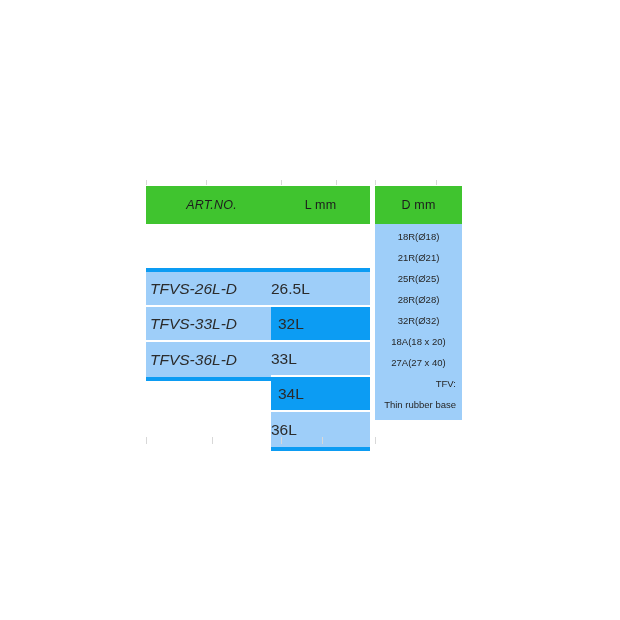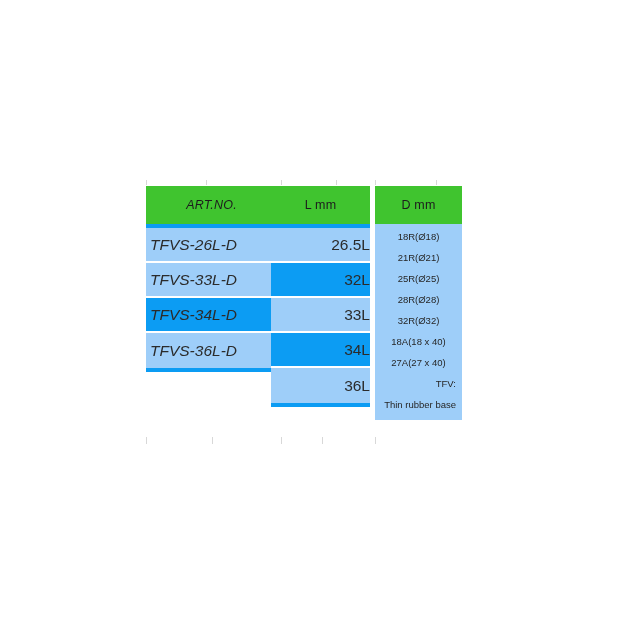--- a/index.html
+++ b/index.html
@@ -46,20 +46,21 @@
 
   
   .body-col {
     position: absolute;
     top: 38px;
     box-sizing: border-box;
   }
   .body-col.striped {
     border-top: 4px solid #0c9cf3;
     border-bottom: 4px solid #0c9cf3;
+    margin-top: 44px;
   }
 
   .cell {
     height: 35px;
     display: flex;
     align-items: center;
     box-sizing: border-box;
     border-bottom: 2px solid #ffffff;
     font-size: 15px;
     color: #2b2b2b;
@@ -67,21 +68,21 @@
   .cell:last-child { border-bottom: none; }
   .cell.light { background: #9ecef9; }
   .cell.dark  { background: #0c9cf3; padding-left: 7px; }
 
   .cell.art {
     justify-content: flex-start;
     padding-left: 4px;
     font-size: 15.5px;
   }
   .cell.len {
-    justify-content: flex-end;
+    justify-content: flex-start;
     font-size: 15.5px;
   }
 
   
   .d-block {
     position: absolute;
     top: 38px;
     background: #9ecef9;
     padding: 6px 6px 8px 6px;
     box-sizing: border-box;
@@ -150,23 +151,20 @@
     <span>D mm</span>
   </div>
 
   <div class="body-col striped col-art">
     <div class="cell art light">
       <span>TFVS-26L-D</span>
     </div>
     <div class="cell art light">
       <span>TFVS-33L-D</span>
     </div>
-    <div class="cell art dark">
-      <span>TFVS-34L-D</span>
-    </div>
     <div class="cell art light">
       <span>TFVS-36L-D</span>
     </div>
   </div>
 
   <div class="body-col striped col-l">
     <div class="cell len light">
       <span>26.5L</span>
     </div>
     <div class="cell len dark">
@@ -182,21 +180,21 @@
       <span>36L</span>
     </div>
   </div>
 
   <div class="d-block col-d" style="height:196px;">
     <div class="d-line">18R(Ø18)</div>
     <div class="d-line">21R(Ø21)</div>
     <div class="d-line">25R(Ø25)</div>
     <div class="d-line">28R(Ø28)</div>
     <div class="d-line">32R(Ø32)</div>
-    <div class="d-line">18A(18 x 40)</div>
+    <div class="d-line">18A(18 x 20)</div>
     <div class="d-line">27A(27 x 40)</div>
     <div class="d-line left">TFV:</div>
     <div class="d-line left">Thin rubber base</div>
   </div>
 
 </div>
 
 <div class="tick-rule">
   <div class="tick" style="left:0px;"></div>
   <div class="tick" style="left:66px;"></div>

